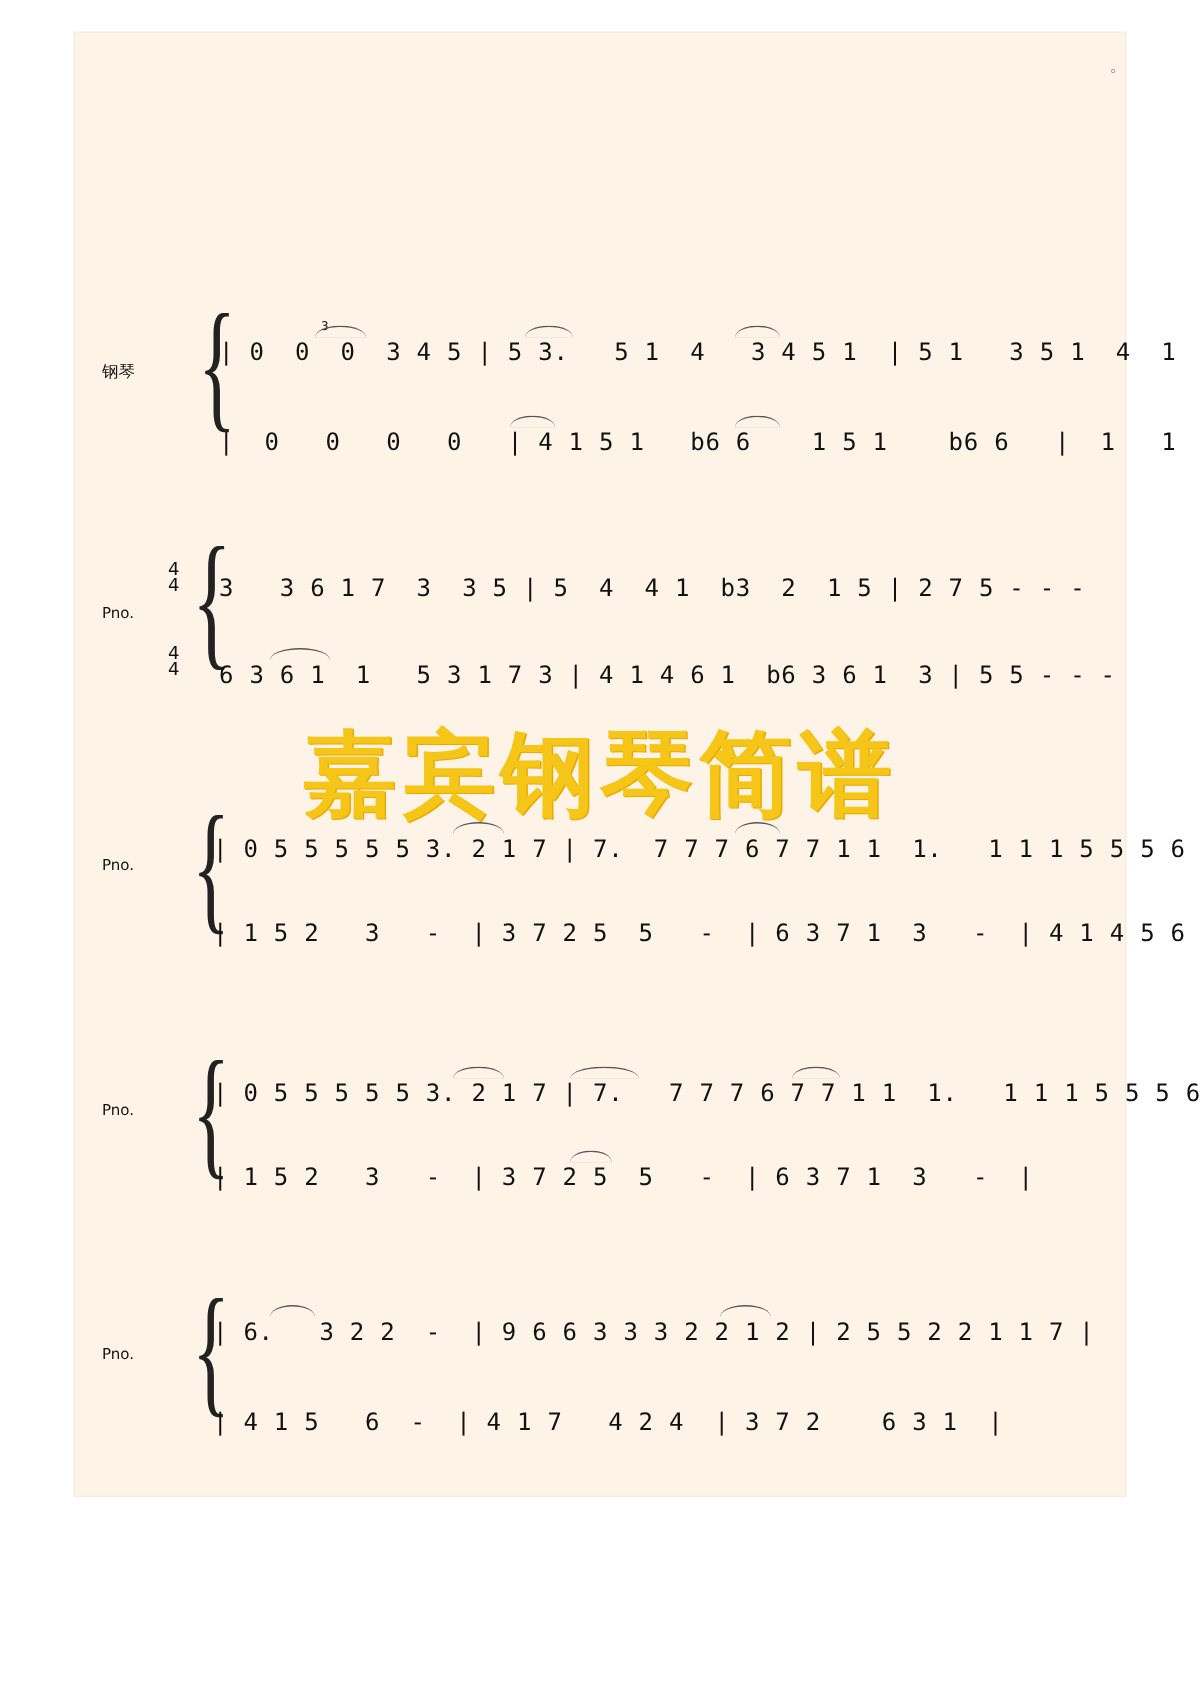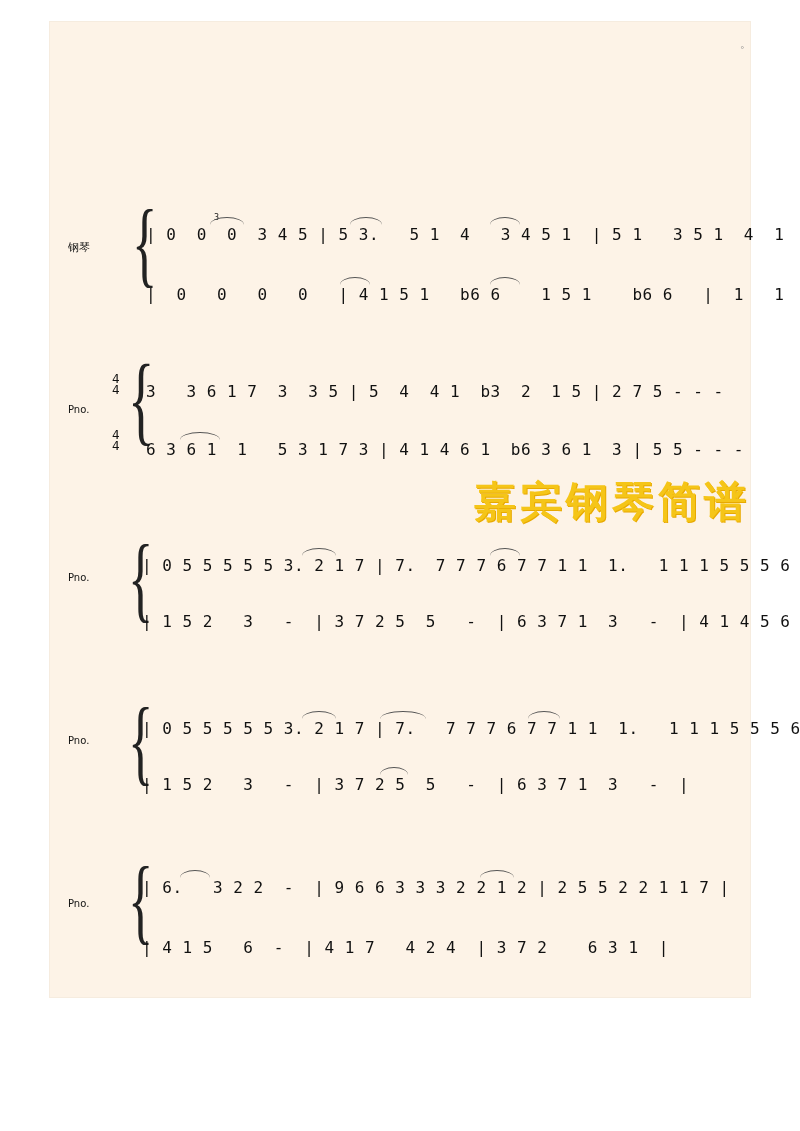--- a/index.html
+++ b/index.html
@@ -101,25 +101,25 @@
     border-radius: 50%/100% 100% 0 0;
     height: 7px;
     width: 26px;
   }
 
   
   .watermark {
     position: absolute;
     left: 0;
     width: 100%;
-    text-align: right;
+    text-align: center;
     top: 452px;
     font-family: Liberation Sans, sans-serif;
     font-weight: bold;
-    font-size: 42px;
+    font-size: 62px;
     letter-spacing: 4px;
     color: #f5c518;
     text-shadow: 1px 1px 0 #e8a900;
     pointer-events: none;
   }
 </style>
 </head>
 <body>
 
 <div class="page">

